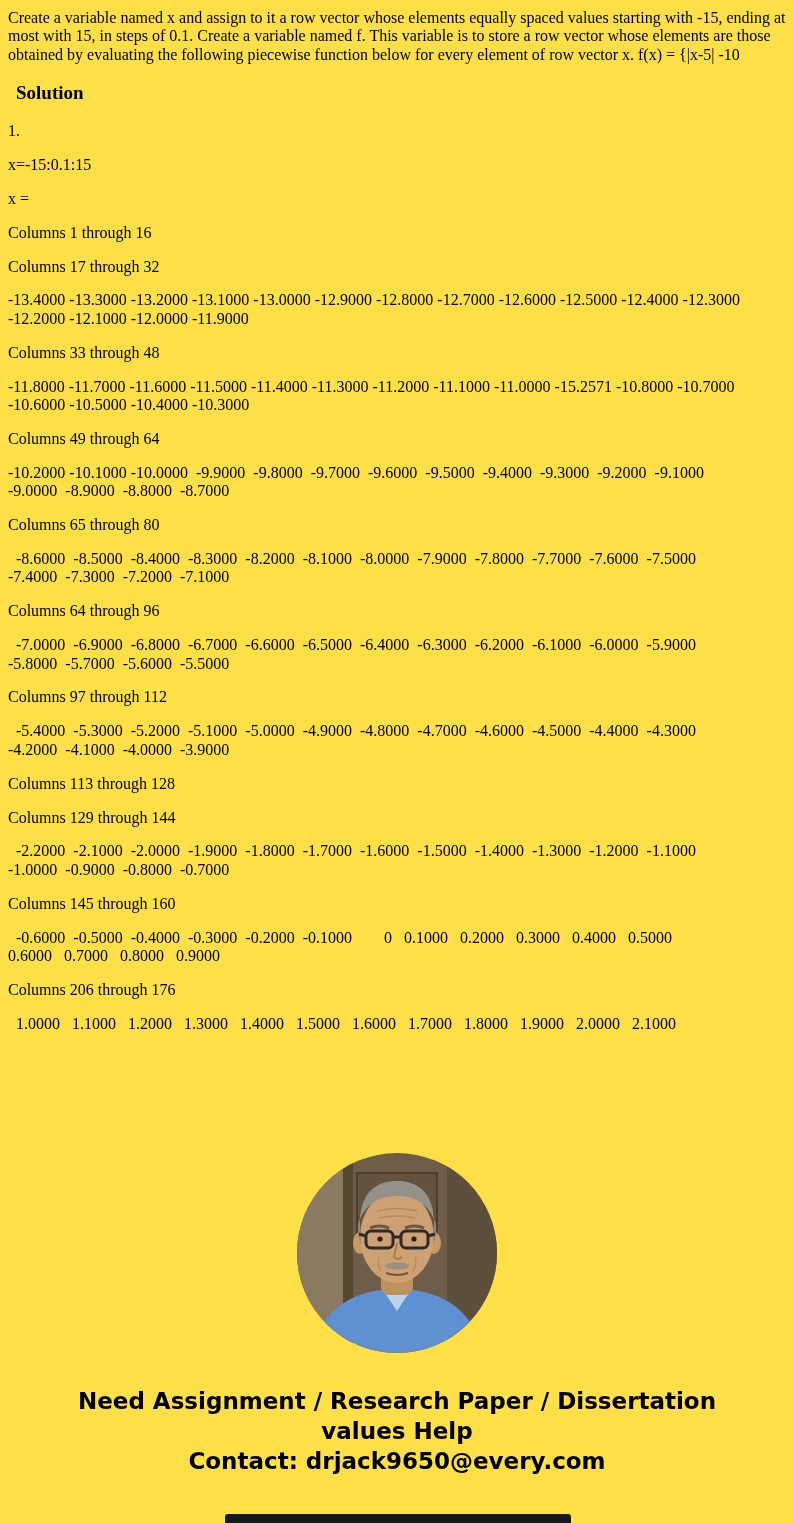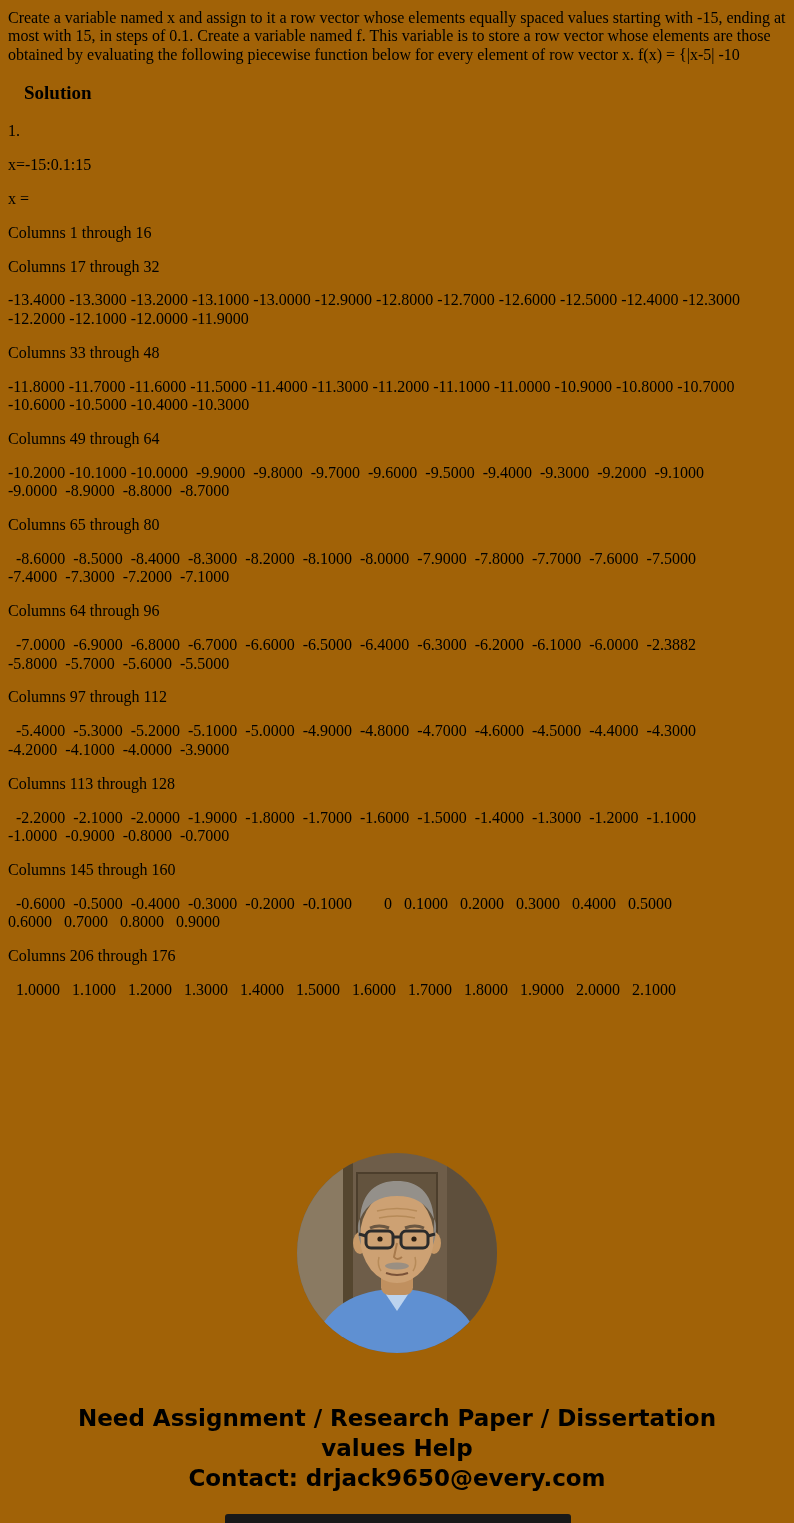--- a/index.html
+++ b/index.html
@@ -1,51 +1,51 @@
 <!DOCTYPE html>
 <html><head>
 <meta charset="utf-8">
 <style>
   * { box-sizing: border-box; }
   html, body { margin: 0; padding: 0; background: #ffffff; }
   .page {
     position: relative;
     width: 794px;
     height: 1523px;
-    background: #a16207;
+    background: #fde047;
     overflow: hidden;
     font-family: "Liberation Serif", serif;
     color: #000000;
   }
   .doc {
     height: 1127px;
     overflow: hidden;
     padding: 9px 8px 0 8px;
     font-size: 16px;
     line-height: 1.15;
   }
   .doc p { margin: 15.5px 0; }
   .doc p.first { margin-top: 0; }
   .doc h3 {
     font-size: 19px;
     font-weight: bold;
-    margin: 18px 16px;
+    margin: 18px 8px;
     font-family: "Liberation Serif", serif;
   }
   .col-values { white-space: pre-wrap; }
   .avatar {
     width: 200px;
     height: 200px;
     margin: 26px auto 0 auto;
     border-radius: 50%;
     overflow: hidden;
   }
   .avatar svg { display: block; }
   .footer {
-    margin-top: 50px;
+    margin-top: 33px;
     text-align: center;
     font-family: "DejaVu Sans", sans-serif;
     font-weight: bold;
     font-size: 23px;
     line-height: 30px;
     color: #000000;
   }
   .bottom-bar {
     position: absolute;
     left: 225px;
@@ -68,41 +68,42 @@
     <p>x=-15:0.1:15</p>
     <p>x =</p>
     <div>
   <p class="col-header">Columns 1 through 16</p>
 
   <p class="col-header">Columns 17 through 32</p>
   <p class="col-values">-13.4000 -13.3000 -13.2000 -13.1000 -13.0000 -12.9000 -12.8000 -12.7000 -12.6000 -12.5000 -12.4000 -12.3000
 -12.2000 -12.1000 -12.0000 -11.9000</p>
 
   <p class="col-header">Columns 33 through 48</p>
-  <p class="col-values">-11.8000 -11.7000 -11.6000 -11.5000 -11.4000 -11.3000 -11.2000 -11.1000 -11.0000 -10.9000 -10.8000 -10.7000
+  <p class="col-values">-11.8000 -11.7000 -11.6000 -11.5000 -11.4000 -11.3000 -11.2000 -11.1000 -11.0000 -15.2571 -10.8000 -10.7000
 -10.6000 -10.5000 -10.4000 -10.3000</p>
 
   <p class="col-header">Columns 49 through 64</p>
   <p class="col-values">-10.2000 -10.1000 -10.0000  -9.9000  -9.8000  -9.7000  -9.6000  -9.5000  -9.4000  -9.3000  -9.2000  -9.1000
 -9.0000  -8.9000  -8.8000  -8.7000</p>
 
   <p class="col-header">Columns 65 through 80</p>
   <p class="col-values">  -8.6000  -8.5000  -8.4000  -8.3000  -8.2000  -8.1000  -8.0000  -7.9000  -7.8000  -7.7000  -7.6000  -7.5000
 -7.4000  -7.3000  -7.2000  -7.1000</p>
 
   <p class="col-header">Columns 64 through 96</p>
-  <p class="col-values">  -7.0000  -6.9000  -6.8000  -6.7000  -6.6000  -6.5000  -6.4000  -6.3000  -6.2000  -6.1000  -6.0000  -2.3882
+  <p class="col-values">  -7.0000  -6.9000  -6.8000  -6.7000  -6.6000  -6.5000  -6.4000  -6.3000  -6.2000  -6.1000  -6.0000  -5.9000
 -5.8000  -5.7000  -5.6000  -5.5000</p>
 
   <p class="col-header">Columns 97 through 112</p>
   <p class="col-values">  -5.4000  -5.3000  -5.2000  -5.1000  -5.0000  -4.9000  -4.8000  -4.7000  -4.6000  -4.5000  -4.4000  -4.3000
 -4.2000  -4.1000  -4.0000  -3.9000</p>
 
   <p class="col-header">Columns 113 through 128</p>
 
+  <p class="col-header">Columns 129 through 144</p>
   <p class="col-values">  -2.2000  -2.1000  -2.0000  -1.9000  -1.8000  -1.7000  -1.6000  -1.5000  -1.4000  -1.3000  -1.2000  -1.1000
 -1.0000  -0.9000  -0.8000  -0.7000</p>
 
   <p class="col-header">Columns 145 through 160</p>
   <p class="col-values">  -0.6000  -0.5000  -0.4000  -0.3000  -0.2000  -0.1000        0   0.1000   0.2000   0.3000   0.4000   0.5000
 0.6000   0.7000   0.8000   0.9000</p>
 
   <p class="col-header">Columns 206 through 176</p>
   <p class="col-values">  1.0000   1.1000   1.2000   1.3000   1.4000   1.5000   1.6000   1.7000   1.8000   1.9000   2.0000   2.1000</p>
 </div>

